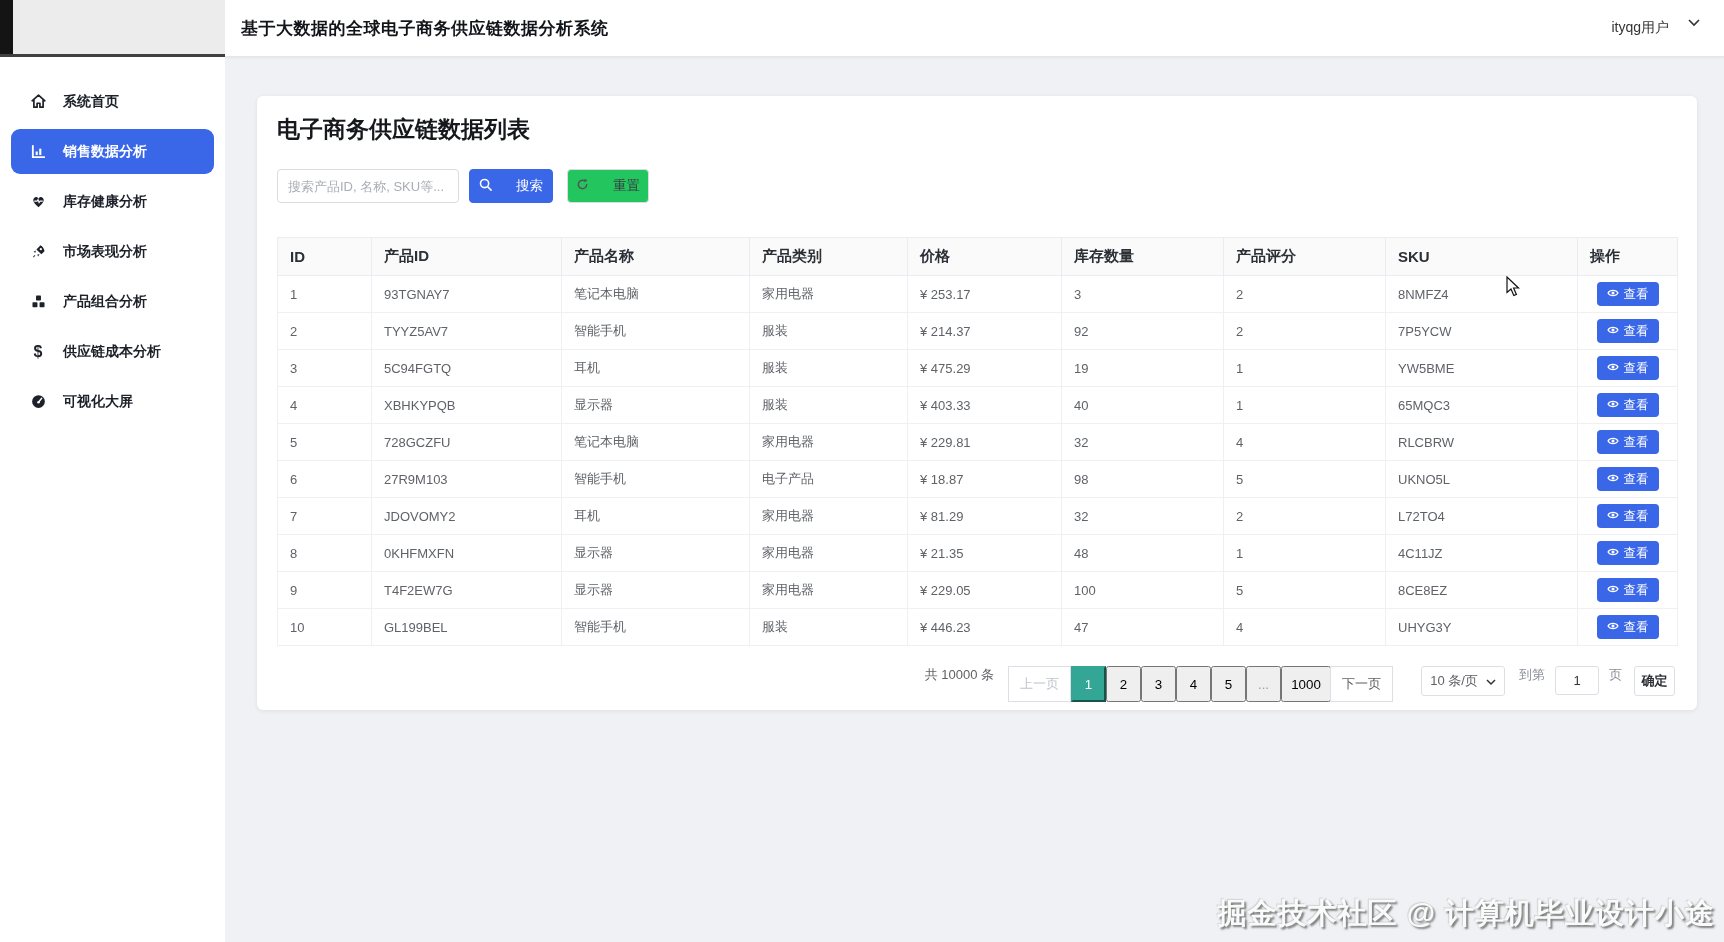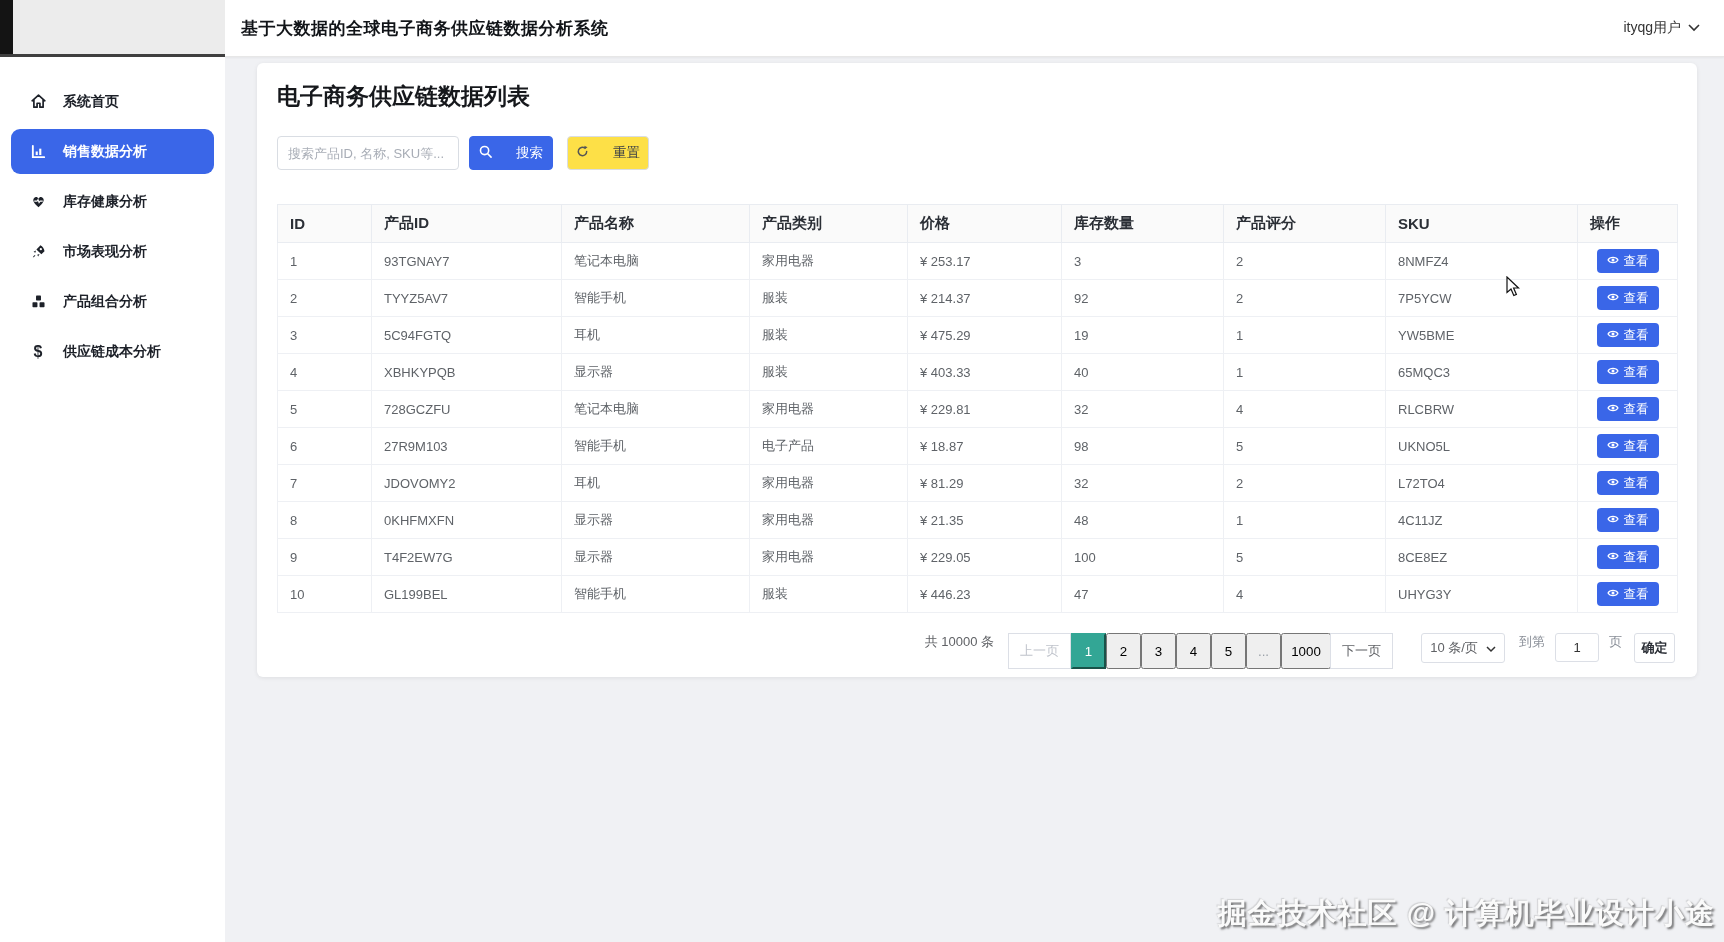--- a/index.html
+++ b/index.html
@@ -5,48 +5,48 @@
   * { margin:0; padding:0; box-sizing:border-box; }
   html,body { background:#e9ebee; }
   body { font-family:"Liberation Sans","DejaVu Sans",sans-serif; }
   .app { position:relative; width:1724px; height:942px; background:#f0f1f4; overflow:hidden; }
 
   
   .topbar { position:absolute; left:225px; top:0; right:0; height:57px; background:#ffffff;
             border-bottom:1px solid #e7e7e7; box-shadow:0 1px 2px rgba(0,0,0,.05);
             display:flex; align-items:center; justify-content:space-between; padding:0 24px 0 16px; z-index:5; }
   .app-title { font-size:17px; font-weight:700; color:#111418; letter-spacing:.5px; }
-  .user-box { display:flex; align-items:center; gap:7px; color:#333; font-size:14px; cursor:pointer; }
+  .user-box { display:flex; align-items:flex-start; gap:19px; color:#333; font-size:14px; cursor:pointer; }
   .user-box svg { display:block; }
 
   
   .sidebar { position:absolute; left:0; top:0; width:225px; height:100%; background:#ffffff; z-index:6; }
   .sidebar-top { height:57px; background:#ececec; border-bottom:3px solid #3f3f3f; position:relative; }
   .corner-block { position:absolute; left:0; top:0; width:13px; height:100%; background:#141414; }
   .menu { padding-top:17px; }
   .menu-item { display:flex; align-items:center; height:45px; margin:5px 11px; padding-left:18px;
                border-radius:9px; color:#1d2129; font-size:14px; font-weight:600; cursor:pointer; }
   .menu-item .mi-icon { width:18px; height:18px; margin-right:16px; display:flex; align-items:center; justify-content:center; color:#1d2129; }
   .menu-item.active { background:#3a66e8; color:#ffffff; }
   .menu-item.active .mi-icon { color:#ffffff; }
   .mi-dollar { font-size:16px; font-weight:700; line-height:1; }
 
   
-  .card { position:absolute; left:257px; top:63px; width:1440px; height:614px; background:#ffffff;
+  .card { position:absolute; left:257px; top:96px; width:1440px; height:614px; background:#ffffff;
           border-radius:6px; box-shadow:0 1px 4px rgba(0,0,0,.08); padding:16px 20px 0 20px; }
   .card-title { font-size:23px; font-weight:700; color:#16181c; margin:2px 0 24px 0; }
 
   .search-row { display:flex; align-items:center; gap:10px; margin-bottom:34px; }
   .search-input { width:182px; height:34px; border:1px solid #d9dde3; border-radius:4px; padding:0 10px;
                   font-size:13px; color:#333; outline:none; font-family:inherit; }
   .search-input::placeholder { color:#a8adb6; }
   .btn { display:inline-flex; align-items:center; justify-content:center; gap:24px; height:34px;
          border-radius:4px; font-size:13.5px; cursor:pointer; font-family:inherit; }
   .btn-primary { width:84px; background:#3a66e8; color:#fff; border:1px solid #3a66e8; }
-  .btn-plain { width:82px; background:#fde047; color:#3c4046; border:1px solid #d9dde3; margin-left:4px; }
+  .btn-plain { width:82px; background:#22c55e; color:#3c4046; border:1px solid #d9dde3; margin-left:4px; }
 
   
   table.data { width:1400px; border-collapse:collapse; table-layout:fixed; }
   table.data th, table.data td { border:1px solid #eef0f4; padding:0 12px; overflow:hidden; white-space:nowrap; }
   table.data th { height:38px; background:#fafafa; text-align:left; font-size:15px; font-weight:700; color:#2b2f36; border-color:#e9ecf1; }
   table.data td { height:37px; font-size:13px; color:#5f6368; background:#fff; }
   th.c-op, td.c-op { text-align:center; }
   .view-btn { display:inline-flex; align-items:center; gap:5px; height:24px; padding:0 10px;
               background:#3a66e8; color:#fff; border:none; border-radius:4px; font-size:12.5px;
               cursor:pointer; font-family:inherit; }
@@ -155,20 +155,30 @@
         <span>产品组合分析</span>
       </div>
 
       <div class="menu-item">
         <span class="mi-icon">
             <span class="mi-dollar">$</span>
           </span>
         <span>供应链成本分析</span>
       </div>
 
+      <div class="menu-item">
+        <span class="mi-icon">
+          <svg width="17" height="17" viewBox="0 0 24 24">
+              <circle cx="12" cy="12" r="9" fill="currentColor"></circle>
+              <path d="M12 13 L16.5 7.5" stroke="#fff" stroke-width="2" stroke-linecap="round"></path>
+              <circle cx="12" cy="13" r="1.8" fill="#fff"></circle>
+            </svg>
+        </span>
+        <span>可视化大屏</span>
+      </div>
 
     </div>
   </div>
 
   <div class="card">
     <div class="card-title">电子商务供应链数据列表</div>
 
     <div class="search-row">
       <input class="search-input" type="text" placeholder="搜索产品ID, 名称, SKU等..." style="">
       <button class="btn btn-primary">

